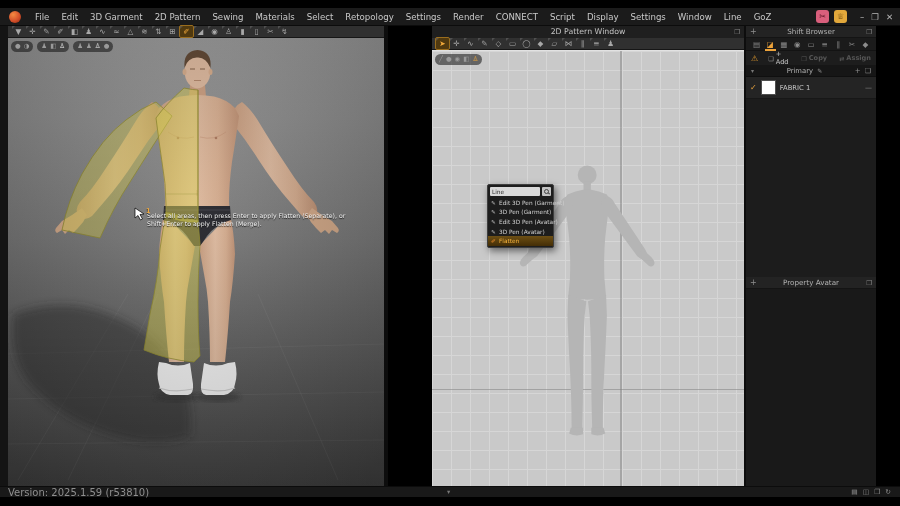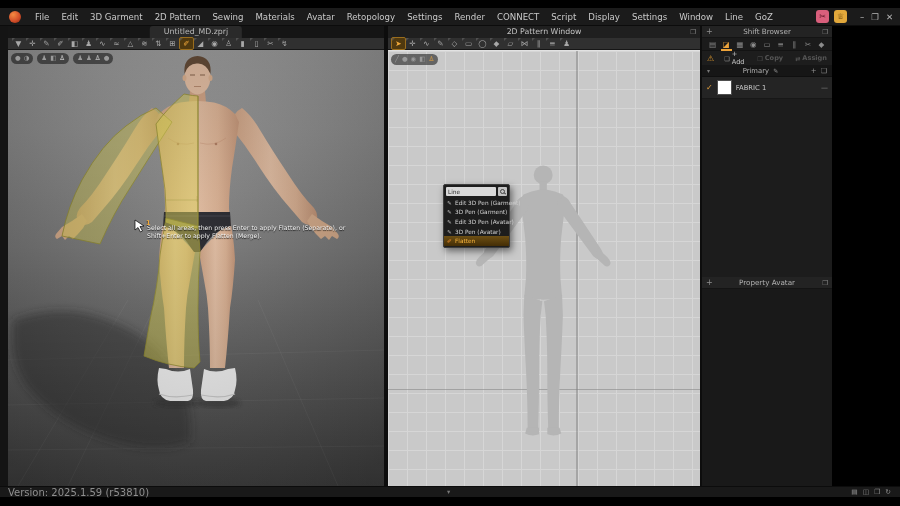--- a/index.html
+++ b/index.html
@@ -18,21 +18,21 @@
 .badge { width:13px; height:13px; border-radius:3px; font-size:8px; line-height:13px; text-align:center; }
 .badge-pink { background:#d95f7c; color:#5c1525; }
 .badge-gold { background:#e2a83b; color:#5c3c07; }
 .winctls { display:flex; gap:7px; margin-left:8px; }
 .winctl { color:#b9b9b9; font-size:8.5px; line-height:18px; }
 
 
 .main { position:absolute; top:26px; left:0; width:900px; height:460px; display:flex; }
 .left-edge { width:8px; background:#141414; }
 .panel3d { width:376px; display:flex; flex-direction:column; }
-.panel2d { width:312px; display:flex; flex-direction:column; }
+.panel2d { width:312px; display:flex; flex-direction:column;margin-left:44px; }
 .divider1 { width:4px; background:#0d0d0d; }
 .divider2 { width:2px; background:#0d0d0d; }
 
 .tabbar { height:12px; background:#151515; position:relative; }
 .tab { position:absolute; left:50%; transform:translateX(-50%); height:12px; background:#2a2a2a;
   padding:0 14px; border-radius:3px 3px 0 0; font-size:7.8px; color:#b8b8b8; line-height:12px; white-space:nowrap; }
 .titlebar { height:12px; background:#1f1f1f; position:relative; text-align:center;
   font-size:7.8px; color:#c3c3c3; line-height:12px; }
 .detach { position:absolute; right:4px; top:0; font-size:6.5px; color:#8a8a8a; line-height:12px; }
 
@@ -135,21 +135,21 @@
   <div class="menubar">
     <div class="logo"></div>
     <div class="menus">
 
     <div class="menu-item">File</div>
         <div class="menu-item">Edit</div>
         <div class="menu-item">3D Garment</div>
         <div class="menu-item">2D Pattern</div>
         <div class="menu-item">Sewing</div>
         <div class="menu-item">Materials</div>
-        <div class="menu-item">Avatar</div>
+        <div class="menu-item">Select</div>
         <div class="menu-item">Retopology</div>
         <div class="menu-item">Settings</div>
         <div class="menu-item">Render</div>
         <div class="menu-item">CONNECT</div>
         <div class="menu-item">Script</div>
         <div class="menu-item">Display</div>
         <div class="menu-item">Settings</div>
         <div class="menu-item">Window</div>
         <div class="menu-item">Line</div>
         <div class="menu-item">GoZ</div>
@@ -162,23 +162,20 @@
         <span class="winctl">❐</span>
         <span class="winctl">✕</span>
       </div>
     </div>
   </div>
 
   <div class="main">
     <div class="left-edge"></div>
 
     <div class="panel3d">
-      <div class="tabbar">
-        <div class="tab">Untitled_MD.zprj</div>
-      </div>
       <div class="toolbar">
 
       <div class="tool">▼</div>
           <div class="tool">✛</div>
           <div class="tool">✎</div>
           <div class="tool">✐</div>
           <div class="tool">◧</div>
           <div class="tool">♟</div>
           <div class="tool">∿</div>
           <div class="tool">≈</div>

